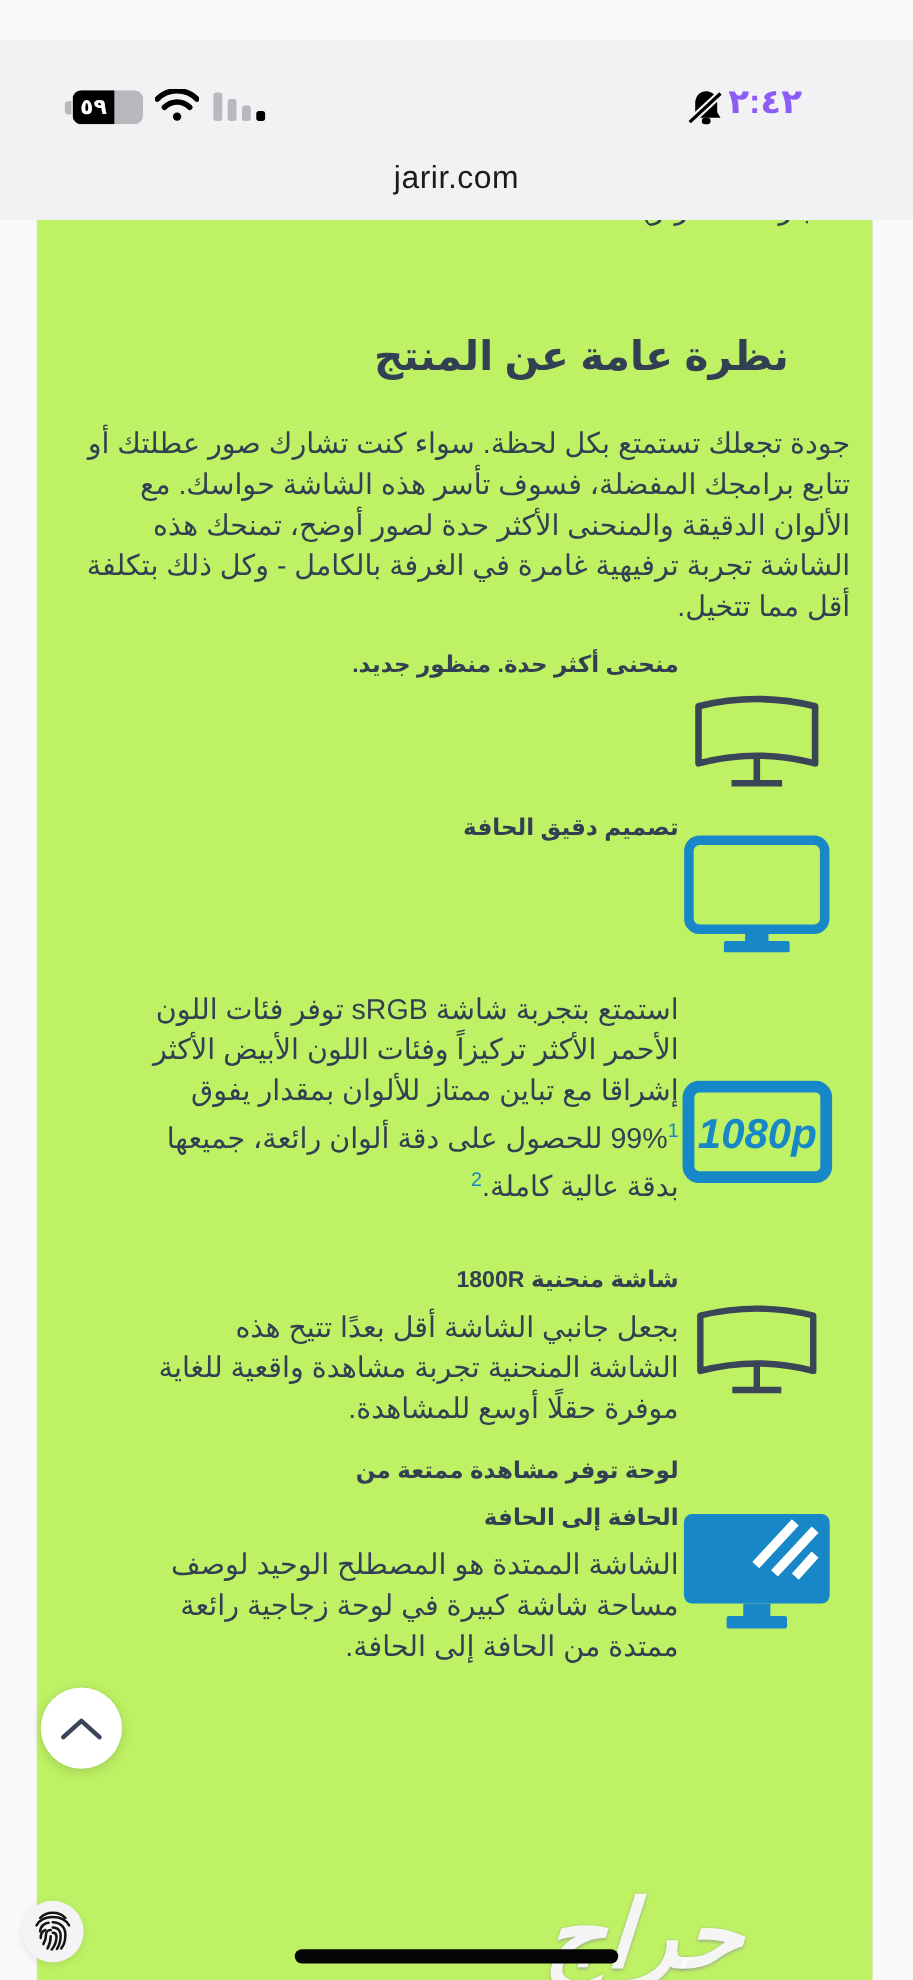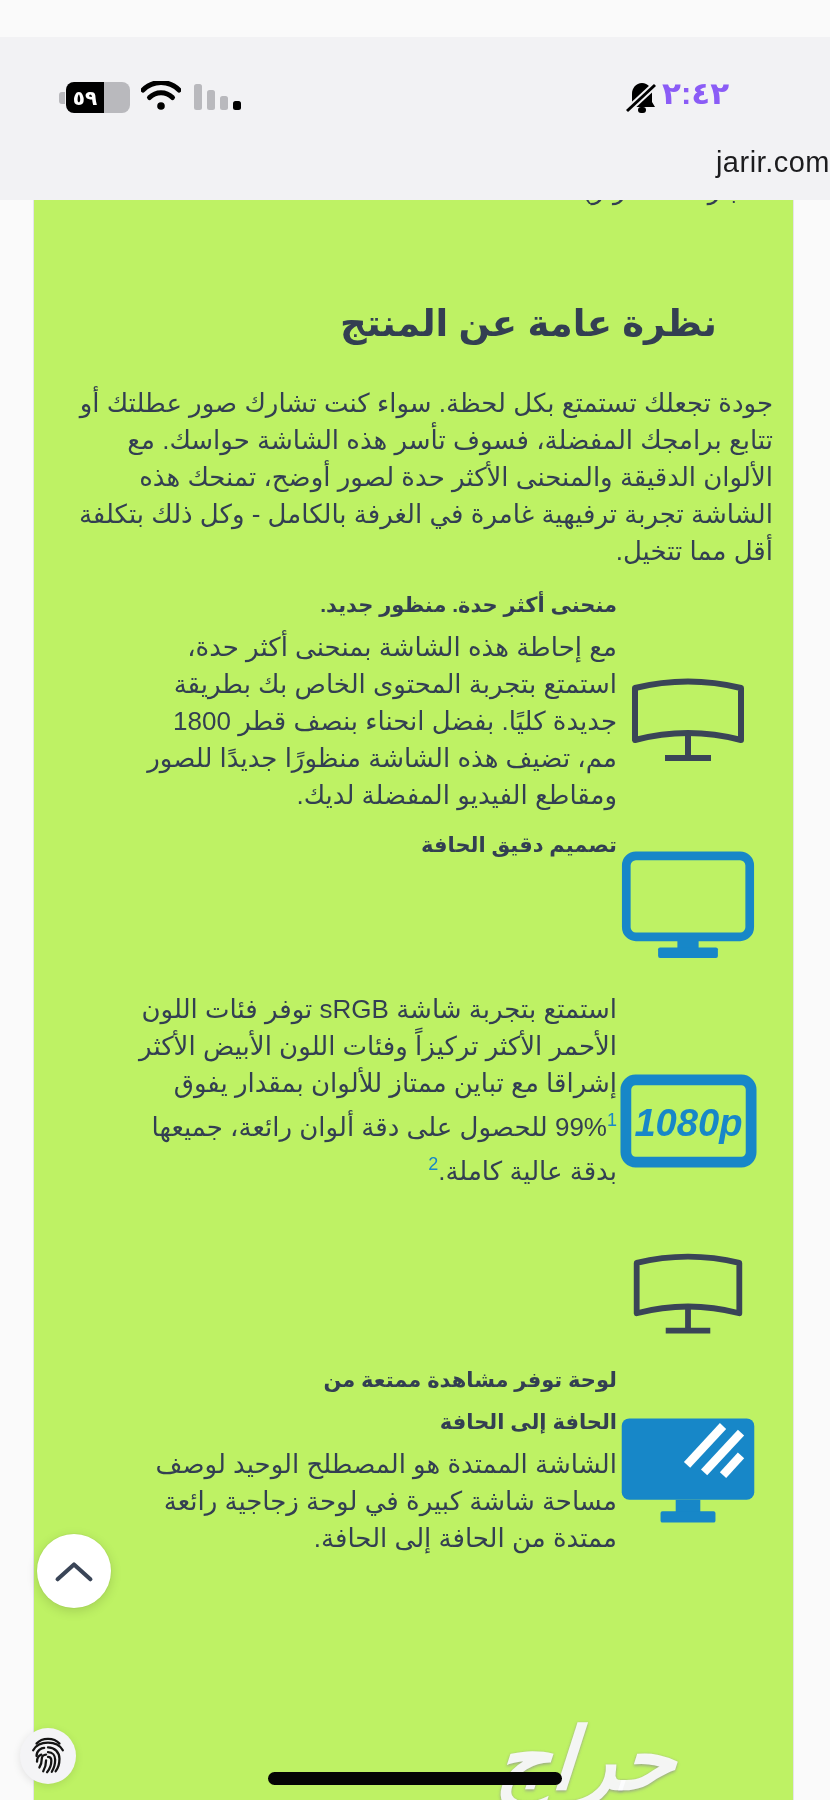--- a/index.html
+++ b/index.html
@@ -16,21 +16,21 @@
   .batt-empty{width:26px;background:#b9b9bd;}
   .batt-fill{flex:1;background:#000;color:#fff;font-size:20px;font-weight:bold;
              display:flex;align-items:center;justify-content:center;line-height:1;}
   .wifi{position:absolute;left:141px;top:44px;}
   .bars{position:absolute;left:194px;top:45px;width:48px;height:30px;}
   .bars i{position:absolute;bottom:2px;width:8px;border-radius:2.5px;background:#b9b9bd;display:block;}
   .bars i.b1{left:0;height:26px;} .bars i.b2{left:13px;height:20px;}
   .bars i.b3{left:26px;height:14px;} .bars i.b4{left:39px;height:9px;background:#000;}
   .bellwrap{position:absolute;left:623px;top:42px;width:38px;height:38px;}
   .clock{position:absolute;left:662px;top:38px;width:74px;font-size:31px;font-weight:bold;color:#8b5cf6;text-align:left;}
-  .urlbar{position:absolute;top:95px;left:0;right:0;height:68px;text-align:right;}
+  .urlbar{position:absolute;top:95px;left:0;right:0;height:68px;text-align:center;}
   .url-text{display:inline-block;margin-top:14px;font-size:29px;color:#1c1c1e;letter-spacing:.5px;direction:ltr;}
 
   
   .page{position:absolute;top:163px;left:0;right:0;bottom:0;background:#fafafa;}
   .card{position:absolute;top:0;bottom:0;left:33px;right:36px;background:#bef264;
         border-left:1px solid #e4e4e8;border-right:1px solid #e4e4e8;
         border-radius:10px 10px 0 0;}
 
   .spec-row{display:flex;margin:-28px -22px 0 0;color:#333f52;}
   .spec-res{width:310px;text-align:center;font-size:26px;line-height:37px;white-space:pre-line;}
@@ -128,25 +128,20 @@
       <div class="feature f1">
         <div class="ficon">
           <svg width="126" height="102" viewBox="0 0 126 102">
             <path d="M10 22 Q63 9 116 22 L116 74 Q63 60 10 74 Z" fill="none" stroke="#3a4557" stroke-width="6" stroke-linejoin="round"></path>
             <line x1="63" y1="66" x2="63" y2="90" stroke="#3a4557" stroke-width="6"></line>
             <line x1="40" y1="92" x2="86" y2="92" stroke="#3a4557" stroke-width="6"></line>
           </svg>
         </div>
         <div class="ftext">
           <div class="ftitle">منحنى أكثر حدة. منظور جديد.</div>
-          <div class="fbody">مع إحاطة هذه الشاشة بمنحنى أكثر حدة،
-استمتع بتجربة المحتوى الخاص بك بطريقة
-جديدة كليًا. بفضل انحناء بنصف قطر 1800
-مم، تضيف هذه الشاشة منظورًا جديدًا للصور
-ومقاطع الفيديو المفضلة لديك.</div>
         </div>
       </div>
 
       <div class="feature f2">
         <div class="ficon">
           <svg width="136" height="108" viewBox="0 0 140 112">
             <rect x="6" y="6" width="128" height="84" rx="10" fill="none" stroke="#1787c8" stroke-width="9"></rect>
             <rect x="59" y="90" width="22" height="12" fill="#1787c8"></rect>
             <rect x="39" y="101" width="62" height="11" rx="2" fill="#1787c8"></rect>
           </svg>
@@ -173,20 +168,26 @@
       </div>
 
 
       <div class="feature f4">
         <div class="ficon">
           <svg width="122" height="100" viewBox="0 0 126 102">
             <path d="M10 22 Q63 9 116 22 L116 74 Q63 60 10 74 Z" fill="none" stroke="#3a4557" stroke-width="6" stroke-linejoin="round"></path>
             <line x1="63" y1="66" x2="63" y2="90" stroke="#3a4557" stroke-width="6"></line>
             <line x1="40" y1="92" x2="86" y2="92" stroke="#3a4557" stroke-width="6"></line>
           </svg>
+        </div>
+        <div class="ftext">
+          <div class="ftitle">شاشة منحنية 1800R</div>
+          <div class="fbody">بجعل جانبي الشاشة أقل بعدًا تتيح هذه
+الشاشة المنحنية تجربة مشاهدة واقعية للغاية
+موفرة حقلًا أوسع للمشاهدة.</div>
         </div>
       </div>
 
       <div class="feature f5">
         <div class="ficon">
           <svg width="145" height="112" viewBox="0 0 150 115">
             <rect x="5" y="3" width="140" height="86" rx="8" fill="#1787c8"></rect>
             <line x1="74" y1="52" x2="112" y2="11" stroke="#fff" stroke-width="9"></line>
             <line x1="92" y1="60" x2="131" y2="18" stroke="#fff" stroke-width="9"></line>
             <line x1="112" y1="63" x2="131" y2="42" stroke="#fff" stroke-width="9"></line>

